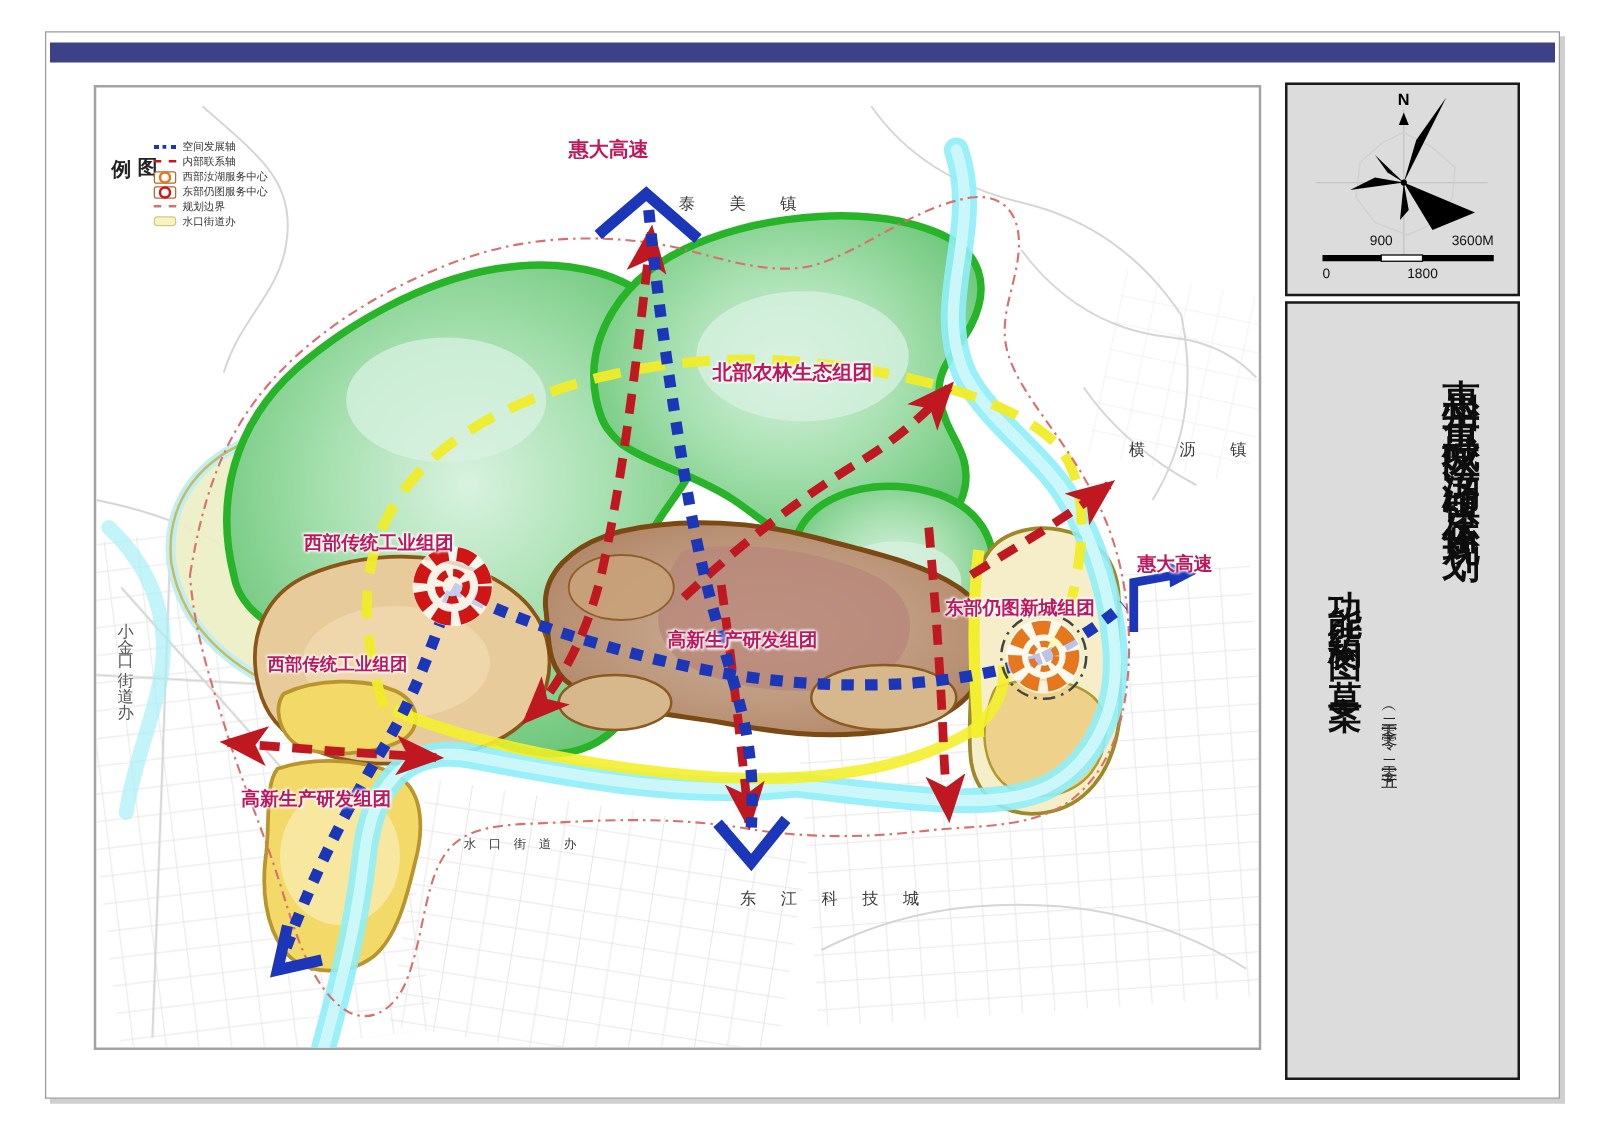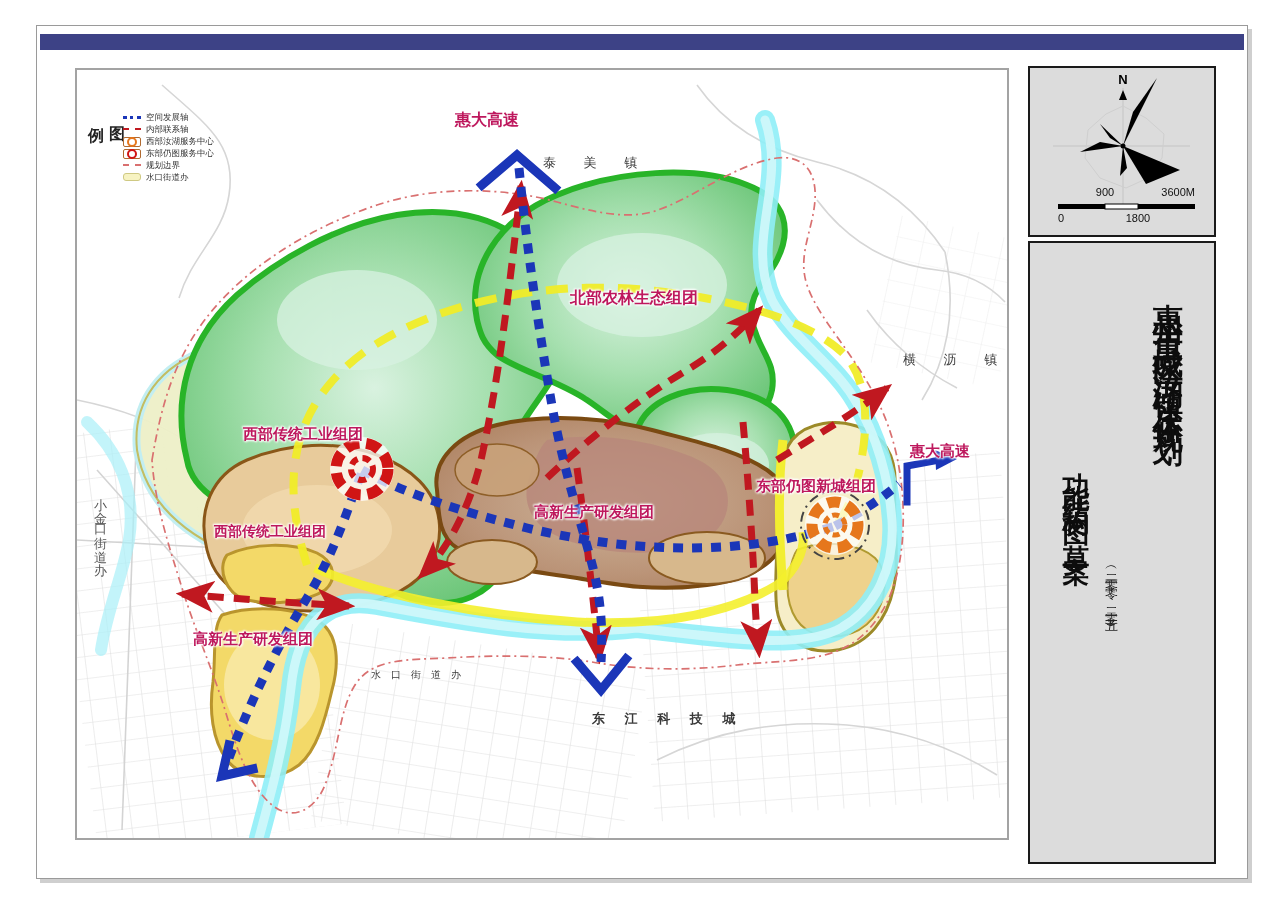--- a/index.html
+++ b/index.html
@@ -274,21 +274,21 @@
     <div class="maplabel" style="left:478px;top:218px;font-size:16px;margin-left:15px;">北部农林生态组团</div>
     <div class="placelabel" style="left:826px;top:281px;font-size:13px;letter-spacing:12px;">横 沥 镇</div>
     <div class="maplabel" style="left:166px;top:355px;font-size:15px;">西部传统工业组团</div>
     <div class="maplabel" style="left:679px;top:407px;font-size:15px;">东部仍图新城组团</div>
     <div class="maplabel" style="left:833px;top:372px;font-size:15px;">惠大高速</div>
     <div class="maplabel" style="left:137px;top:453px;font-size:14px;">西部传统工业组团</div>
     <div class="maplabel" style="left:457px;top:433px;font-size:15px;">高新生产研发组团</div>
     <div class="placelabel vert" style="left:14px;top:418px;font-size:13px;letter-spacing:13px;color:#555;">小金口街道办</div>
     <div class="maplabel" style="left:116px;top:560px;font-size:15px;">高新生产研发组团</div>
     <div class="placelabel" style="left:294px;top:598px;font-size:10px;letter-spacing:10px;">水口街道办</div>
-    <div class="placelabel" style="left:515px;top:640px;font-size:13px;letter-spacing:8px;font-weight:bold;">东 江 科 技 城</div>
+    <div class="placelabel" style="left:515px;top:640px;font-size:13px;letter-spacing:8px;">东 江 科 技 城</div>
   </div>
 
   <div class="panel compass-panel">
     <svg width="180" height="163" viewBox="0 0 180 163">
       <g stroke="#c4c4c4" stroke-width="1">
         <line x1="23" y1="78" x2="160" y2="78"></line>
         <line x1="93" y1="20" x2="93" y2="140"></line>
       </g>
       <polygon points="93,38 116,50 134,66 132,90 118,110 96,120 70,110 55,90 58,62 76,46" fill="none" stroke="#cfcfcf" stroke-width="1"></polygon>
       <g fill="#000">

